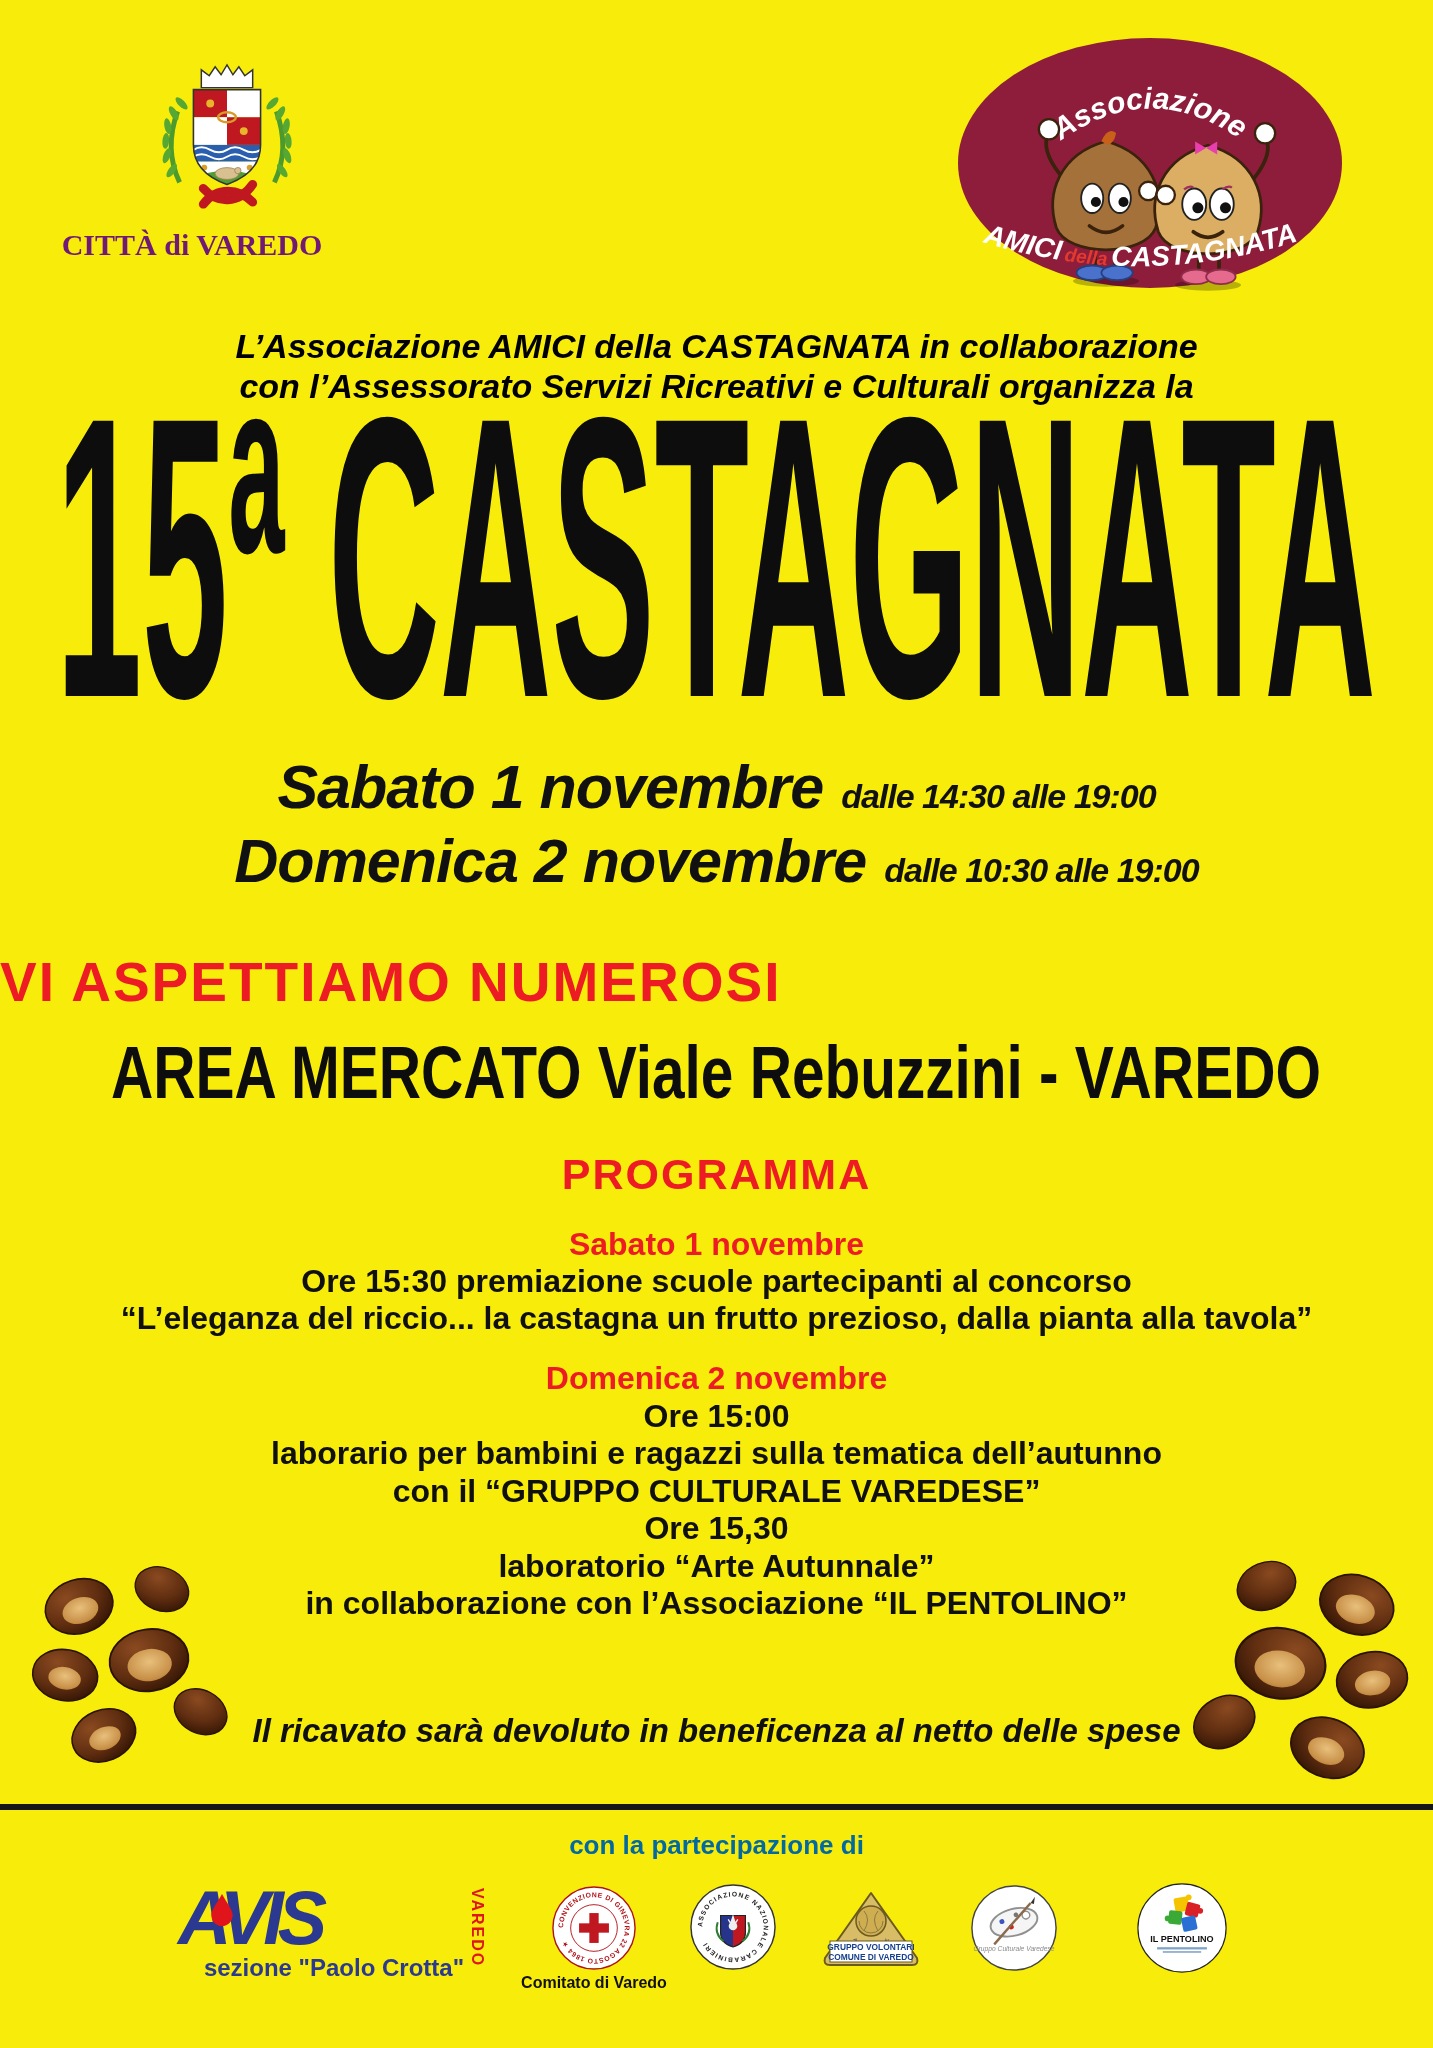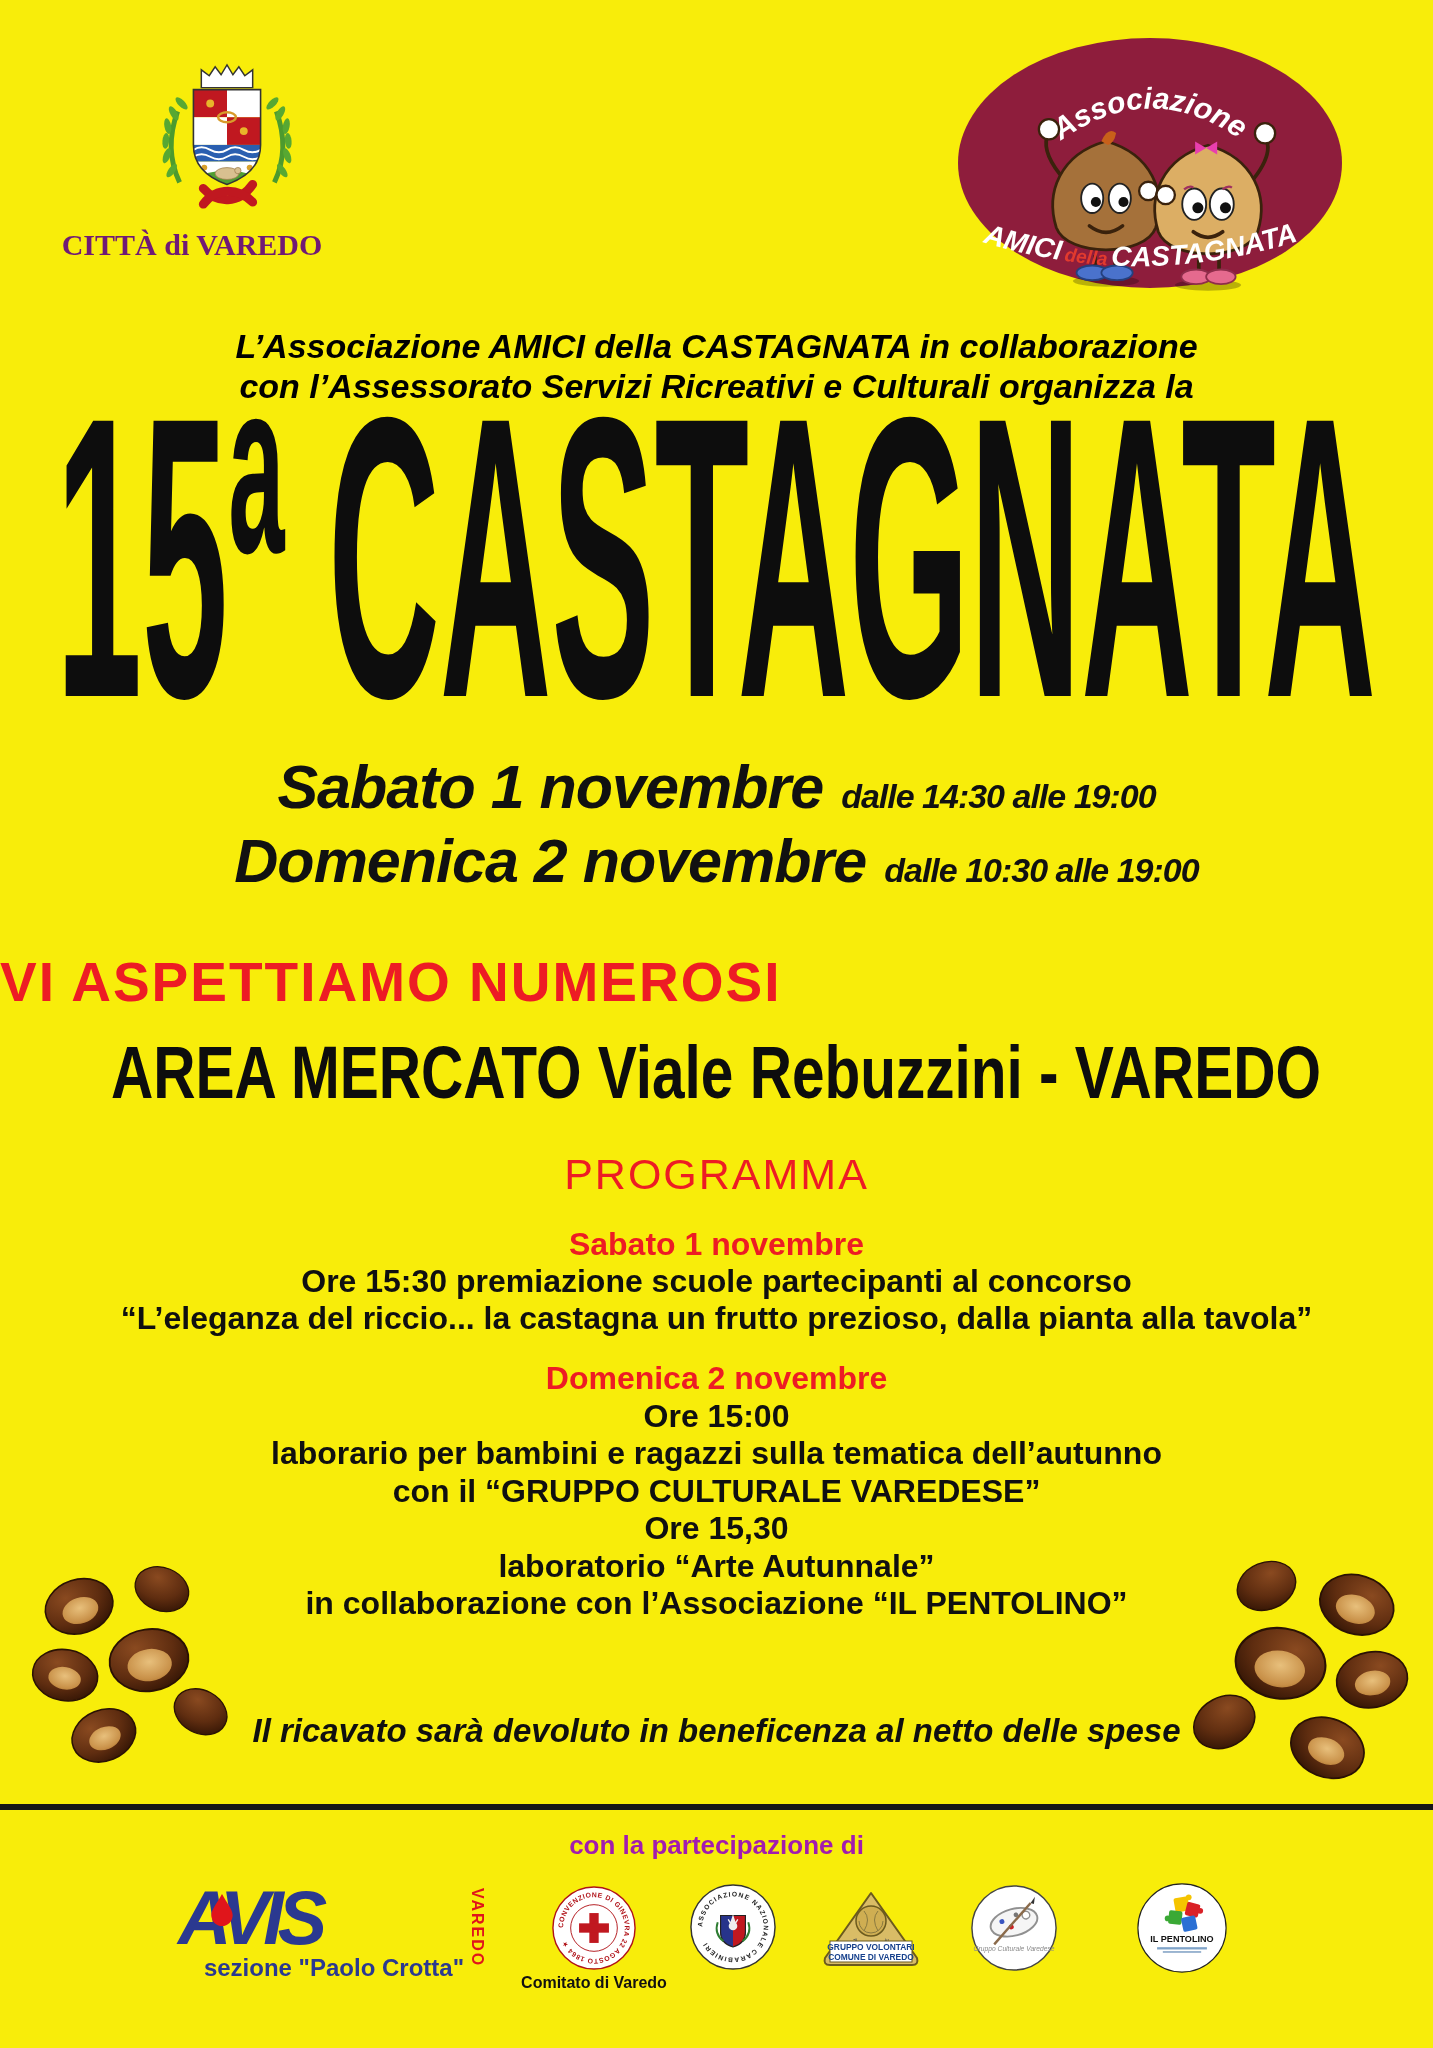--- a/index.html
+++ b/index.html
@@ -23,34 +23,34 @@
   .schedule{left:0; top:752px; width:100%; display:flex; flex-direction:column; align-items:center;}
   .sched-row{display:flex; align-items:baseline; gap:18px; white-space:nowrap; margin-bottom:4px;}
   .sched-day{font-size:61px; font-weight:700; font-style:italic; letter-spacing:-1px;}
   .sched-time{font-size:34px; font-weight:700; font-style:italic; letter-spacing:-1px;}
   
   .invite{left:0; top:950px; width:100%; 
     font-size:55px; font-weight:800; letter-spacing:2px; color:#ED1C24;}
   .location-svg{left:106px; top:1026px; width:1220px; height:80px;}
   
   .prog-head{left:0; top:1150px; width:100%; text-align:center;
-    font-size:43px; font-weight:400; letter-spacing:2px; color:#ED1C24;}
+    font-size:43px; font-weight:700; letter-spacing:2px; color:#ED1C24;}
   .prog-sec{left:0; width:100%; text-align:center; font-weight:700; color:#101010;}
   .sec-sat{top:1226px; line-height:37px; font-size:32px;}
   .sec-sun{top:1360px; line-height:37.5px; font-size:32px;}
   .prog-sub{color:#ED1C24; font-weight:800;}
   
   .chestnuts-left{left:20px; top:1538px; width:215px; height:240px;}
   .chestnuts-right{left:1178px; top:1532px; width:252px; height:258px;}
   
   .footer-note{left:0; top:1712px; width:100%; text-align:center;
     font-size:33px; font-weight:700; font-style:italic; color:#101010;}
   .rule{left:0; top:1804px; width:1433px; height:6px; background:#161616;}
   .participation{left:0; top:1830px; width:100%; text-align:center;
-    font-size:26px; font-weight:700; color:#a21caf;}
+    font-size:26px; font-weight:700; color:#0369a1;}
   
   .avis{left:178px; top:1886px; width:312px; height:100px;}
   .avis-word{font-size:74px; font-weight:900; font-style:italic; letter-spacing:-6px;
     color:#2B3990; line-height:66px; display:block; transform:scaleY(1.02);}
   .avis-drop{position:absolute; left:33px; top:8px; width:22px; height:32px;}
   .avis-city{position:absolute; right:4px; top:2px; writing-mode:vertical-rl;
     font-size:16px; font-weight:700; color:#E0151B; letter-spacing:2px;}
   .avis-sub{display:block; font-size:24px; font-weight:700; color:#2B3990; margin-top:2px; text-align:center;}
   .cri{left:552px; top:1886px; width:84px; height:84px;}
   .cri-sub{left:514px; top:1974px; width:160px; text-align:center; font-size:16px; font-weight:700;}

